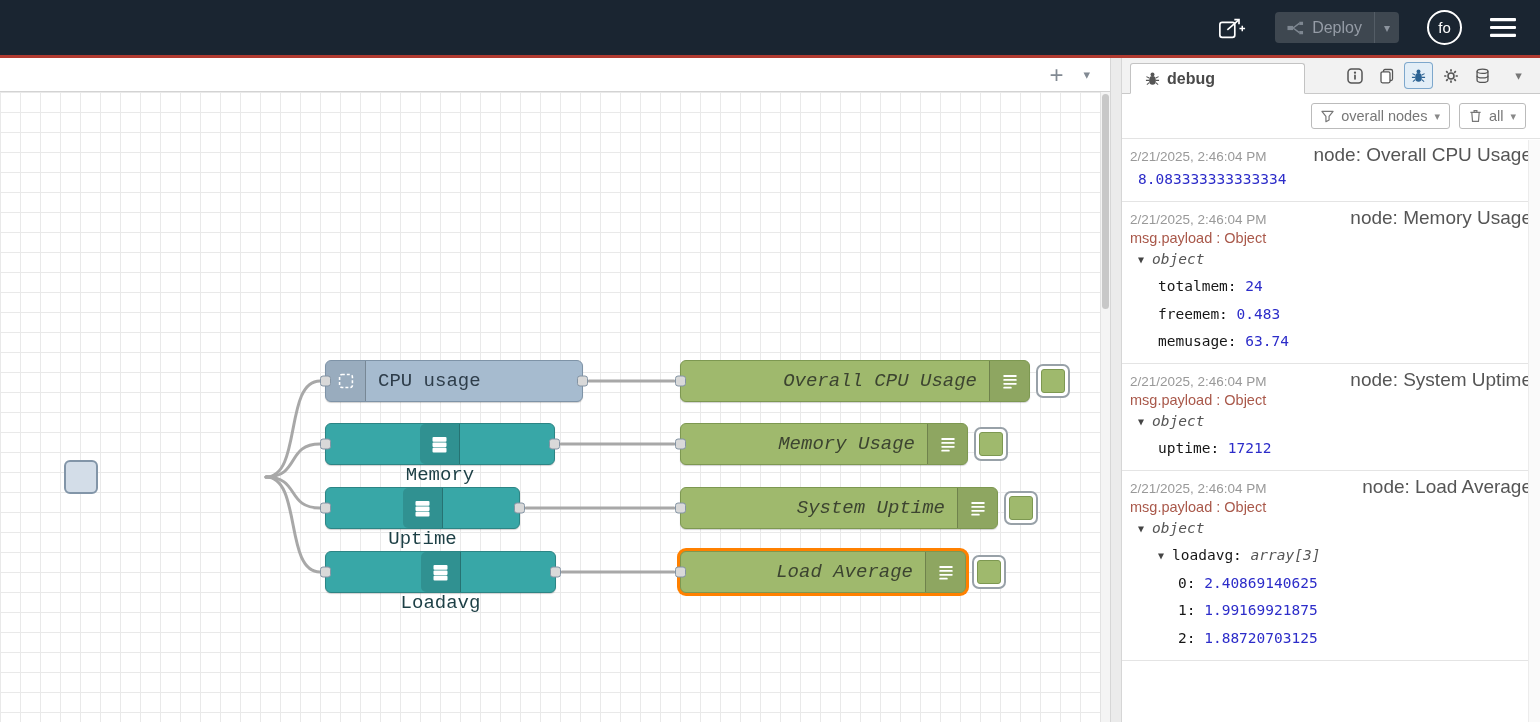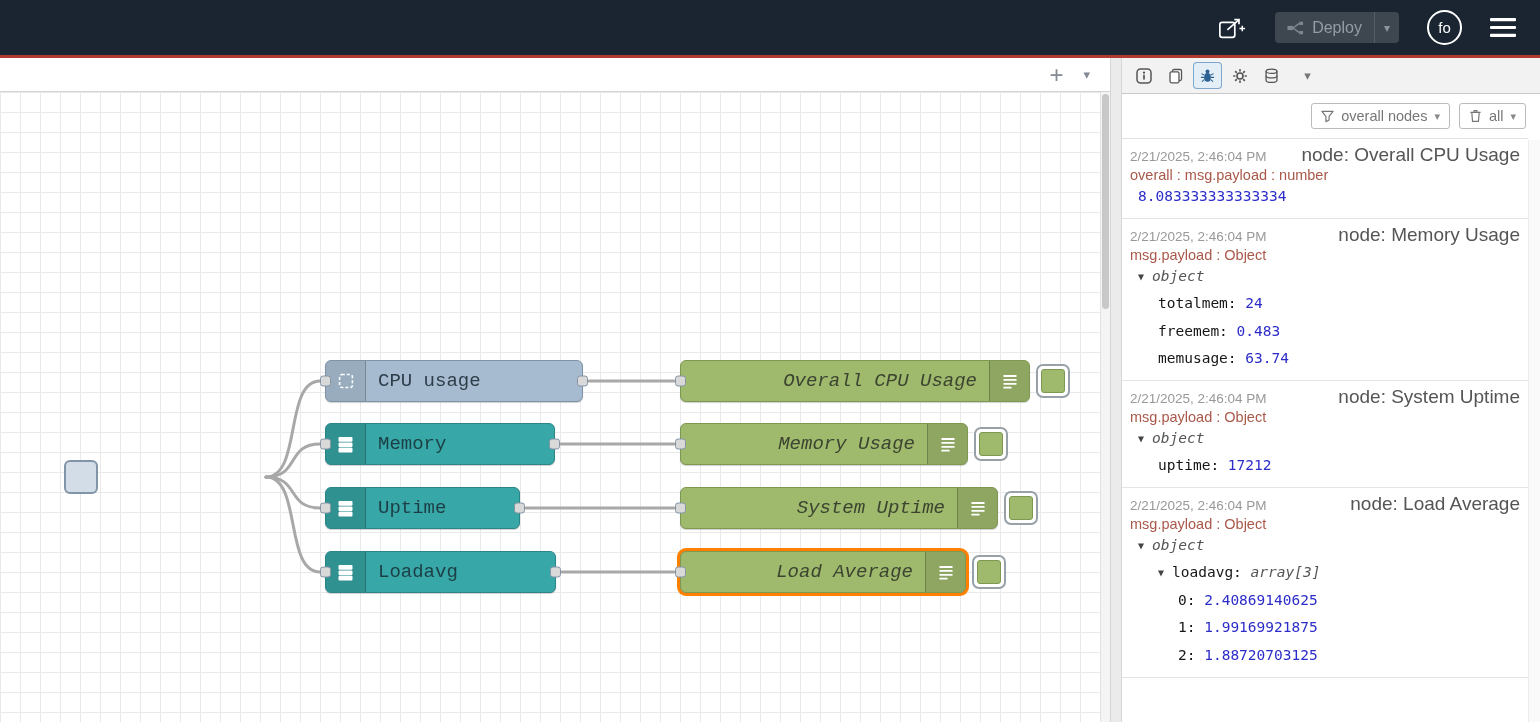--- a/index.html
+++ b/index.html
@@ -40,21 +40,21 @@
   .vthumb{position:absolute;top:2px;left:1px;width:7px;height:215px;background:#c8c8c8;border-radius:4px;}
 
   
   .node{position:absolute;height:42px;border-radius:6px;display:flex;align-items:center;z-index:1;box-shadow:0 1px 1px rgba(0,0,0,.18);cursor:pointer;font-family:Liberation Mono, monospace;}
   .node .nlabel{font-size:19px;padding:0 12px;white-space:nowrap;}
   .icon-box{width:40px;height:100%;display:flex;align-items:center;justify-content:center;flex:none;}
   .icon-left{border-right:1px solid rgba(0,0,0,.22);background:rgba(0,0,0,.08);border-radius:5px 0 0 5px;}
   .icon-right{border-left:1px solid rgba(0,0,0,.22);background:rgba(0,0,0,.10);border-radius:0 5px 5px 0;}
   .node.blue{background:var(--node-blue);border:1px solid #7e93a7;}
   .node.blue .nlabel{color:#2e3d4a;}
-  .node.teal{background:var(--node-teal);border:1px solid #2c8585;}
+  .node.teal{background:var(--node-teal);border:1px solid #2c8585;flex-direction:column;}
   .node.teal .nlabel{color:#1c3f45;}
   .node.teal .icon-left{background:rgba(0,0,0,.13);}
   .node.green{background:var(--node-green);border:1px solid #7d9851;}
   .node.green .nlabel{color:#3c4430;font-style:italic;flex:1;text-align:right;}
   .node.selected{box-shadow:0 0 0 3px var(--selection-orange);}
   .port{position:absolute;width:11px;height:11px;background:#d9d9d9;border:1px solid #8494a4;border-radius:3px;top:50%;transform:translateY(-50%);z-index:2;cursor:crosshair;}
   .port.in{left:-6px;}
   .port.out{right:-6px;}
   .inject-btn{position:absolute;width:34px;height:34px;background:#d3dde8;border:2px solid #8295a8;border-radius:6px;z-index:1;cursor:pointer;}
   .dbg-toggle{position:absolute;width:34px;height:34px;background:#fff;border:2px solid #98a1a8;border-radius:7px;padding:3px;z-index:1;cursor:pointer;}
@@ -67,21 +67,21 @@
   .sidebar{position:relative;width:418px;height:100%;background:#fff;display:flex;flex-direction:column;}
   .sb-tabs{height:36px;background:#f2f2f2;border-bottom:1px solid #c9c9c9;display:flex;align-items:flex-end;justify-content:space-between;padding:0 8px;flex:none;}
   .tab-debug{height:31px;min-width:175px;background:#fff;border:1px solid #c3c3c3;border-bottom:1px solid #fff;border-radius:3px 3px 0 0;display:flex;align-items:center;gap:7px;padding:0 14px;font-size:16px;font-weight:600;color:#4a4a4a;margin-bottom:-1px;cursor:pointer;}
   .sb-tools{display:flex;align-items:center;gap:5px;margin-bottom:5px;}
   .tool-btn{width:27px;height:25px;display:flex;align-items:center;justify-content:center;color:#555;border-radius:3px;cursor:pointer;}
   .tool-btn.active{background:#e3eef7;box-shadow:0 0 0 1px #7da7cc;color:#2b6293;}
   .tool-caret{color:#777;font-size:13px;margin-left:4px;}
   .sb-filter{display:flex;justify-content:flex-end;gap:9px;padding:9px 14px;flex:none;}
   .f-btn{display:flex;align-items:center;gap:7px;border:1px solid #bbb;border-radius:3px;background:#fff;color:#777;font-size:14.5px;padding:4px 9px;cursor:pointer;}
   .f-caret{font-size:11px;color:#888;}
-  .sb-messages{flex:1;overflow:hidden;border-top:1px solid #e3e3e3;margin-right:12px;}
+  .sb-messages{flex:1;overflow:hidden;border-top:1px solid #e3e3e3;}
   .sb-scroll-track{position:absolute;right:0;top:82px;bottom:0;width:12px;background:#fafafa;border-left:1px solid #ececec;}
   .msg{border-bottom:1px solid #e4e4e4;padding:5px 8px 7px;}
   .msg-meta{display:flex;justify-content:space-between;align-items:baseline;font-size:13.5px;color:#999;}
   .msg-meta .nd{color:#555;font-size:19px;}
   .msg-prop{font-size:14.5px;color:var(--property-red);margin-top:1px;}
   .msg-line{font-family:"DejaVu Sans Mono",monospace;font-size:14.5px;line-height:1.9;color:#222;white-space:nowrap;}
   .caret{display:inline-block;width:14px;font-size:10px;color:#444;cursor:pointer;vertical-align:1px;}
   .p-key{color:#161616;}
   .p-num{color:var(--value-blue);}
   .p-obj{color:#555;font-style:italic;}
@@ -257,20 +257,28 @@
 
       <div class="vscroll">
           <div class="vthumb"></div>
         </div>
     </div>
 
     <div class="splitter"></div>
 
     <div class="sidebar">
       <div class="sb-tabs">
+        <div class="tab-debug">
+          <svg width="15" height="15" viewBox="0 0 16 16" style="color:#555;">
+            <ellipse cx="8" cy="10" rx="3.6" ry="4.6" fill="currentColor"></ellipse>
+            <circle cx="8" cy="3.8" r="2.1" fill="currentColor"></circle>
+            <path d="M4.5 7.5 1.5 6M4.3 10H1M4.5 12.5 2 14.5M11.5 7.5 14.5 6M11.7 10H15M11.5 12.5 14 14.5" stroke="currentColor" stroke-width="1.1" fill="none"></path>
+          </svg>
+          <span>debug</span>
+        </div>
         <div class="sb-tools">
           <span class="tool-btn">
             <svg width="16" height="16" viewBox="0 0 16 16">
                 <rect x="1" y="1" width="14" height="14" rx="3.5" fill="none" stroke="currentColor" stroke-width="1.5"></rect>
                 <circle cx="8" cy="4.7" r="1.15" fill="currentColor"></circle>
                 <rect x="7.15" y="6.6" width="1.7" height="5.2" rx="0.8" fill="currentColor"></rect>
               </svg>
           </span>
           <span class="tool-btn">
             <svg width="16" height="16" viewBox="0 0 16 16">
@@ -320,21 +328,20 @@
           <span class="f-caret">▾</span>
         </span>
       </div>
 
       <div class="sb-messages">
           <div class="msg">
             <div class="msg-meta">
               <span class="ts">2/21/2025, 2:46:04 PM</span>
               <span class="nd">node: Overall CPU Usage</span>
             </div>
-            <div class="msg-prop">overall : msg.payload : number</div>
             <div class="msg-line" style="padding-left: 8px;"><span class="p-num">8.083333333333334</span></div>
           </div>
           <div class="msg">
             <div class="msg-meta">
               <span class="ts">2/21/2025, 2:46:04 PM</span>
               <span class="nd">node: Memory Usage</span>
             </div>
             <div class="msg-prop">msg.payload : Object</div>
             <div class="msg-line" style="padding-left: 8px;"><span class="caret">▼</span><span class="p-obj">object</span></div>
             <div class="msg-line" style="padding-left: 28px;"><span class="p-key">totalmem: </span><span class="p-num">24</span></div>

